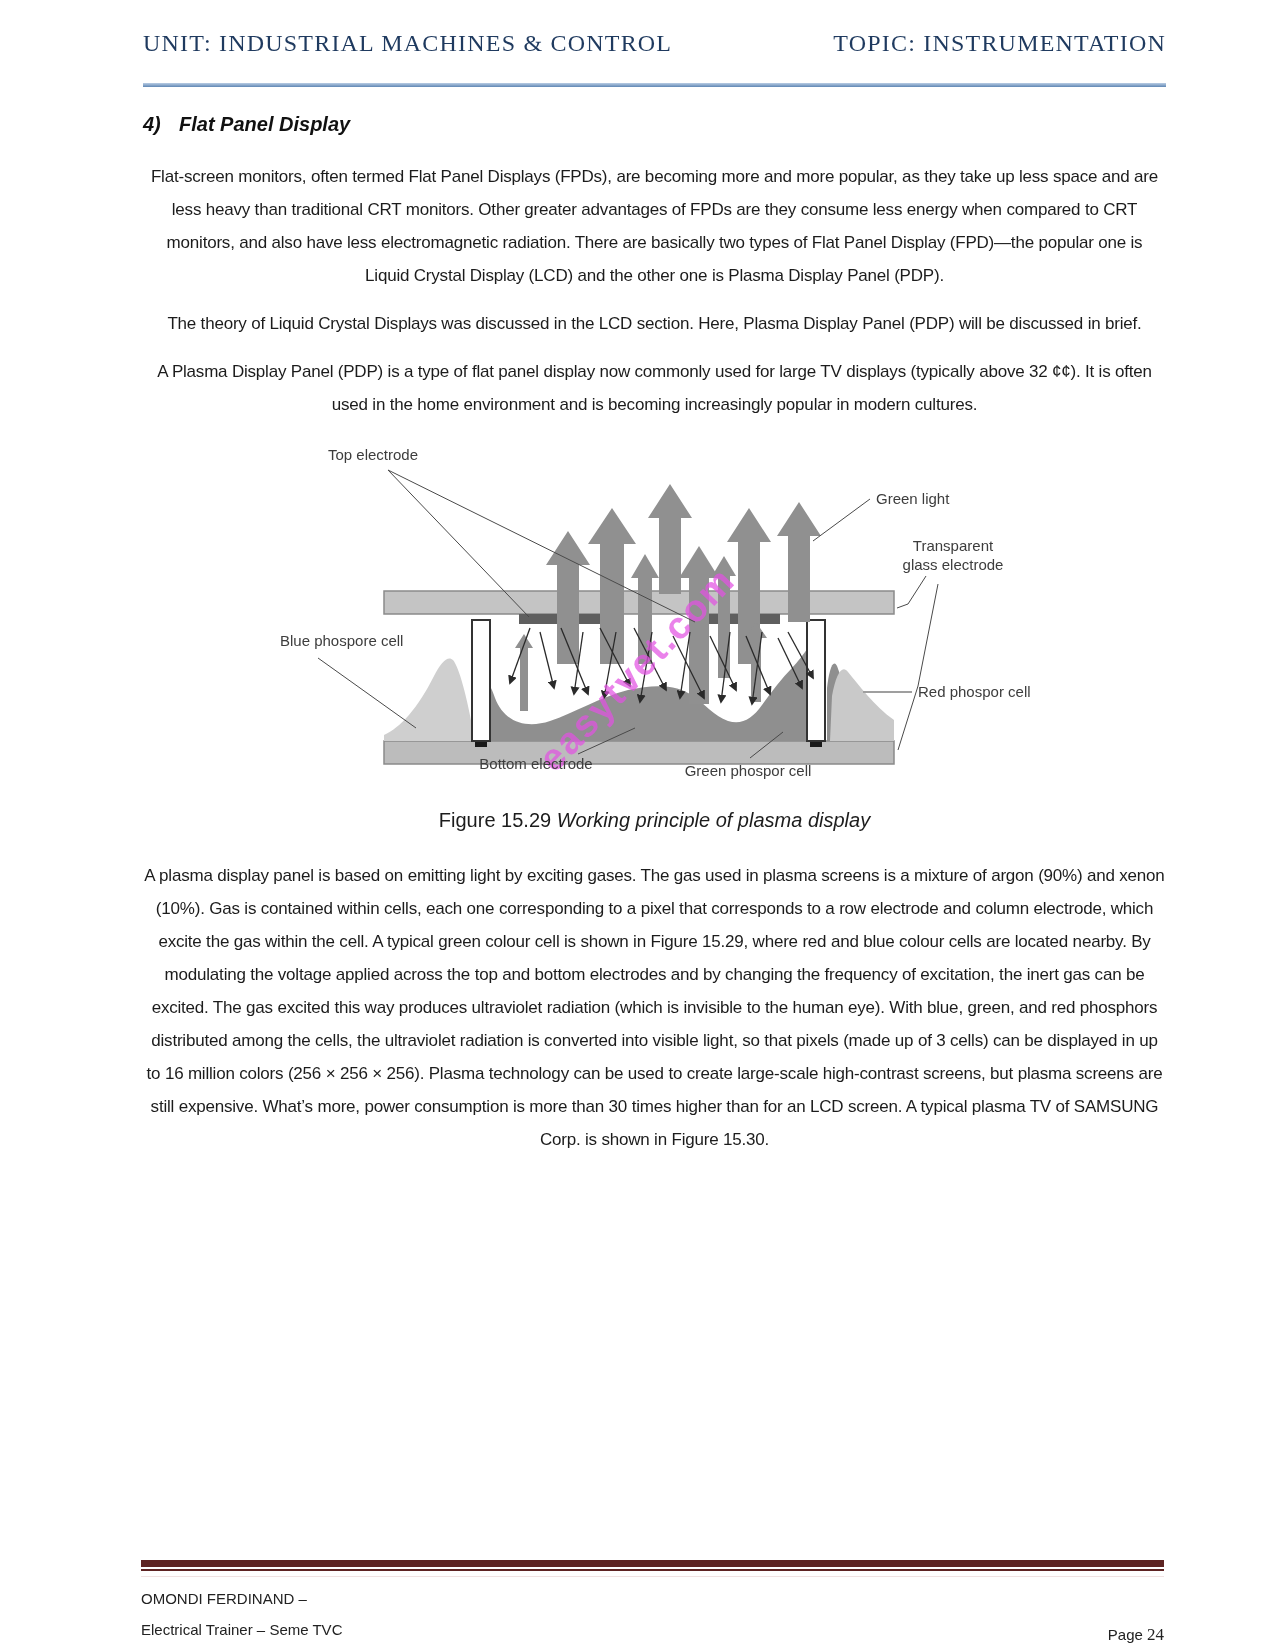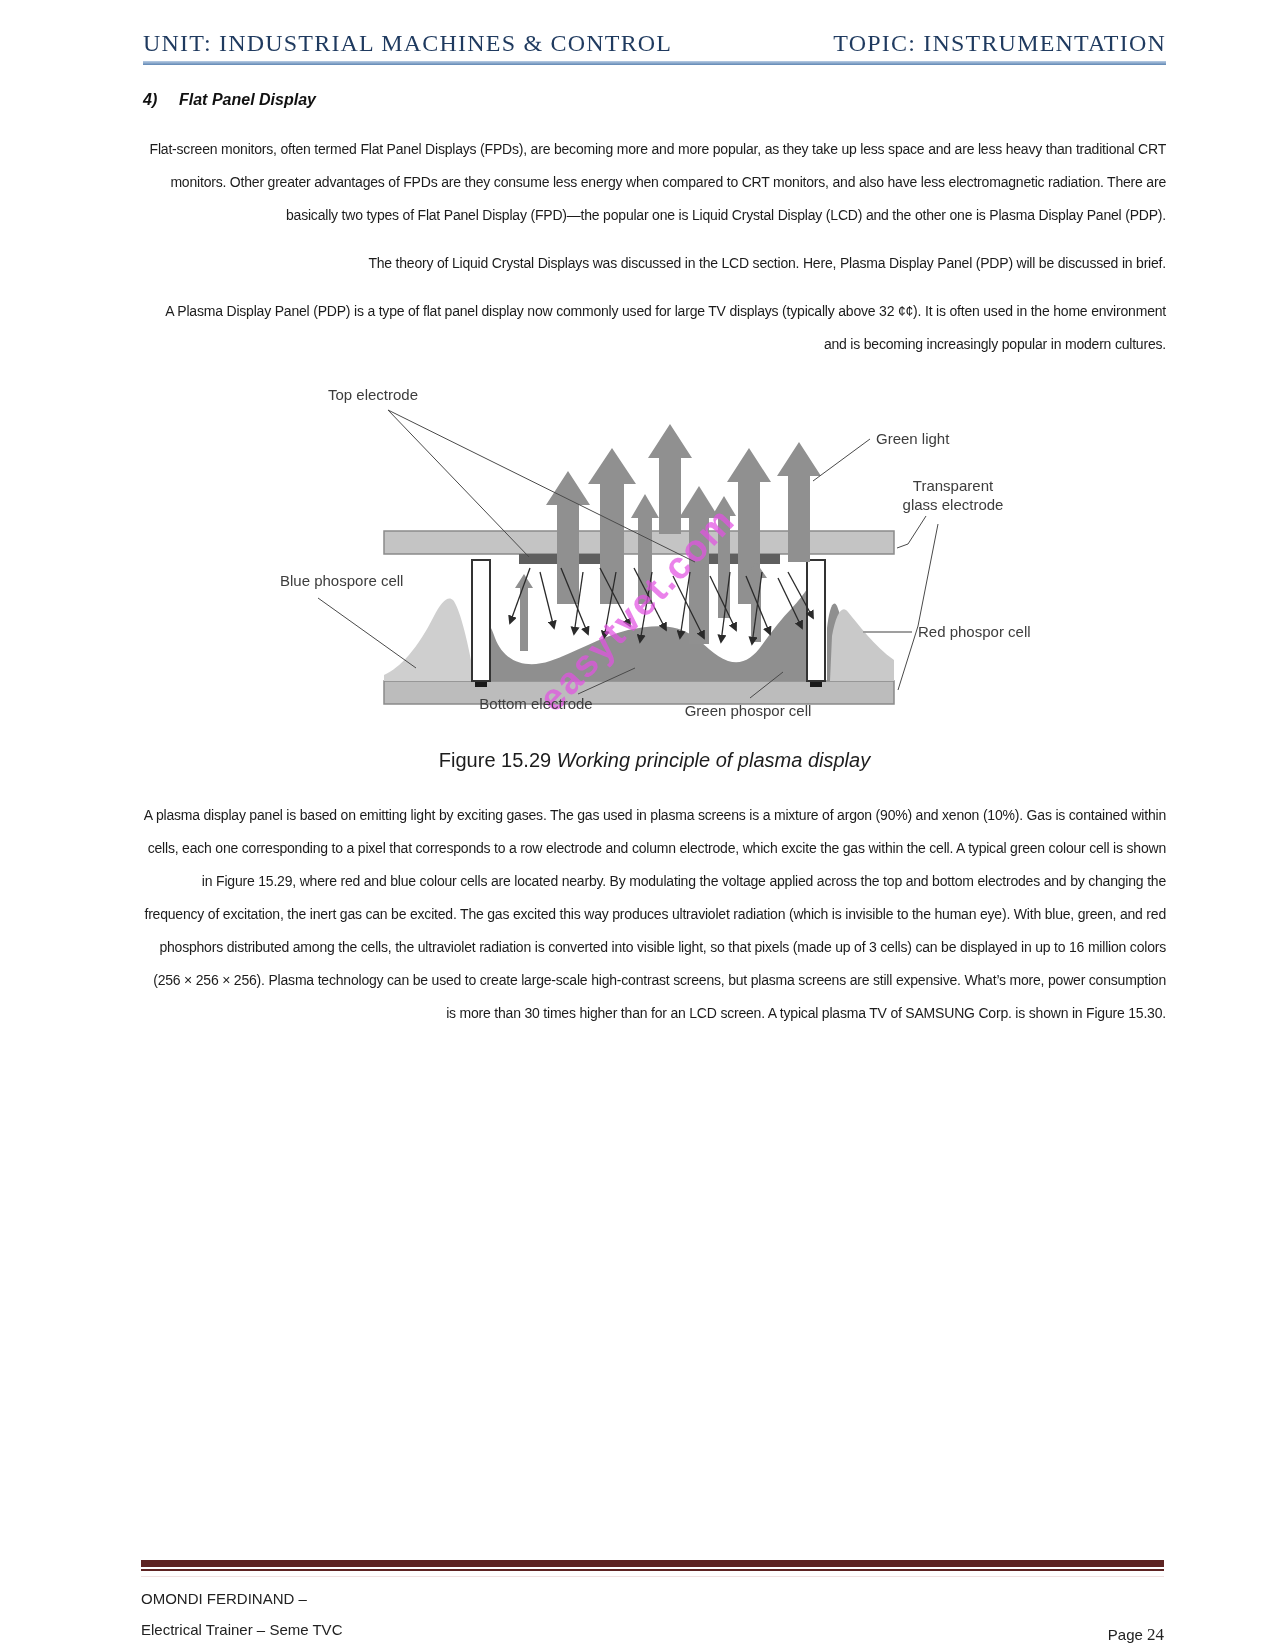--- a/index.html
+++ b/index.html
@@ -9,32 +9,32 @@
     margin:0 auto;
     background:#ffffff;
     font-family:"Liberation Sans",sans-serif;
     color:#1c1c1c;
     overflow:hidden;
   }
   .content{position:absolute;left:143px;top:0;width:1023px;}
   
   .doc-header{
     display:flex;justify-content:space-between;align-items:flex-end;
-    padding-top:30px;padding-bottom:4px;
+    padding-top:30px;padding-bottom:26px;
     font-family:"Liberation Serif",serif;
     font-size:24px;letter-spacing:1.2px;
     color:#1f3a5f;
   }
   .doc-header-rule{height:4px;background:linear-gradient(#b9cde4,#5f87b4);margin-bottom:22px;}
   
   .h-num{display:inline-block;min-width:36px;}
-  .doc-h{font-size:16px;font-weight:bold;font-style:italic;color:#111;}
+  .doc-h{font-size:20px;font-weight:bold;font-style:italic;color:#111;}
   .doc-h.first{margin-top:26px;margin-bottom:24px;}
   .doc-h.second{margin-top:14px;margin-bottom:4px;}
-  p.body-text{font-size:14px;line-height:33px;letter-spacing:-0.2px;margin:0 0 15px 0;text-align:right;}
+  p.body-text{font-size:17px;line-height:33px;letter-spacing:-0.2px;margin:0 0 15px 0;text-align:center;}
   p.body-text.tight{}
   
   .figure-wrap{margin-top:8px;}
   .figure-svg{display:block;margin-left:135px;overflow:visible;}
   .fig-caption{font-size:20px;text-align:center;margin-top:13px;margin-bottom:27px;}
   .fig-caption .cap-label{font-weight:normal;}
   .fig-caption .cap-text{font-style:italic;text-align:center;}
   
   .dlabel{font-family:"Liberation Sans",sans-serif;font-size:15px;fill:#3d3d3d;}
   .wmark{font-family:"Liberation Sans",sans-serif;font-size:38px;font-weight:bold;fill:#e253e2;opacity:0.72;letter-spacing:2px;}

